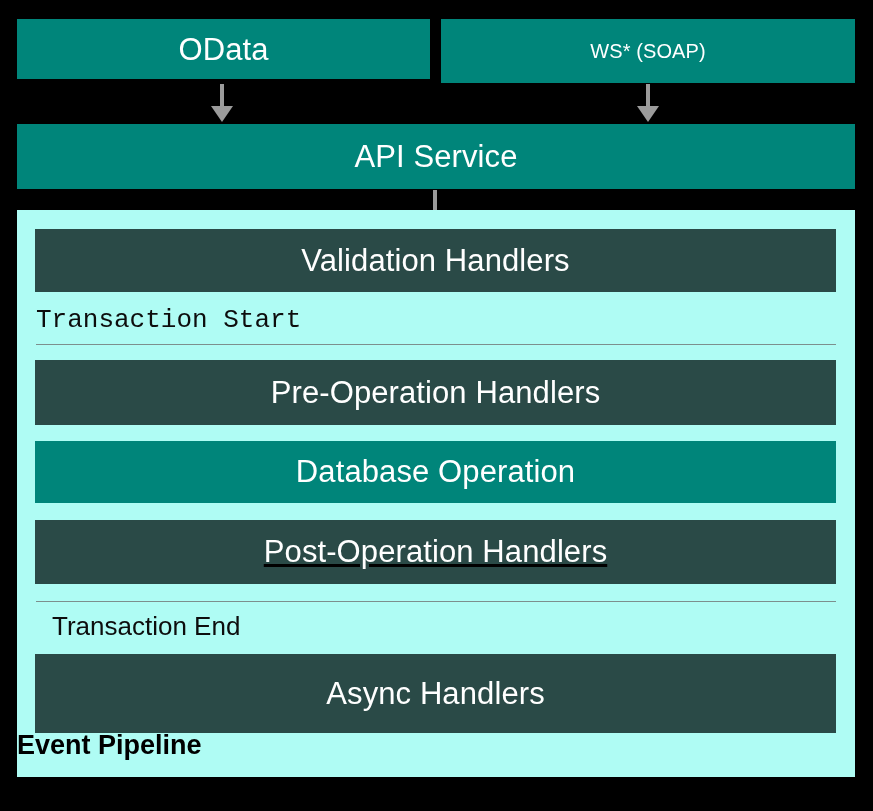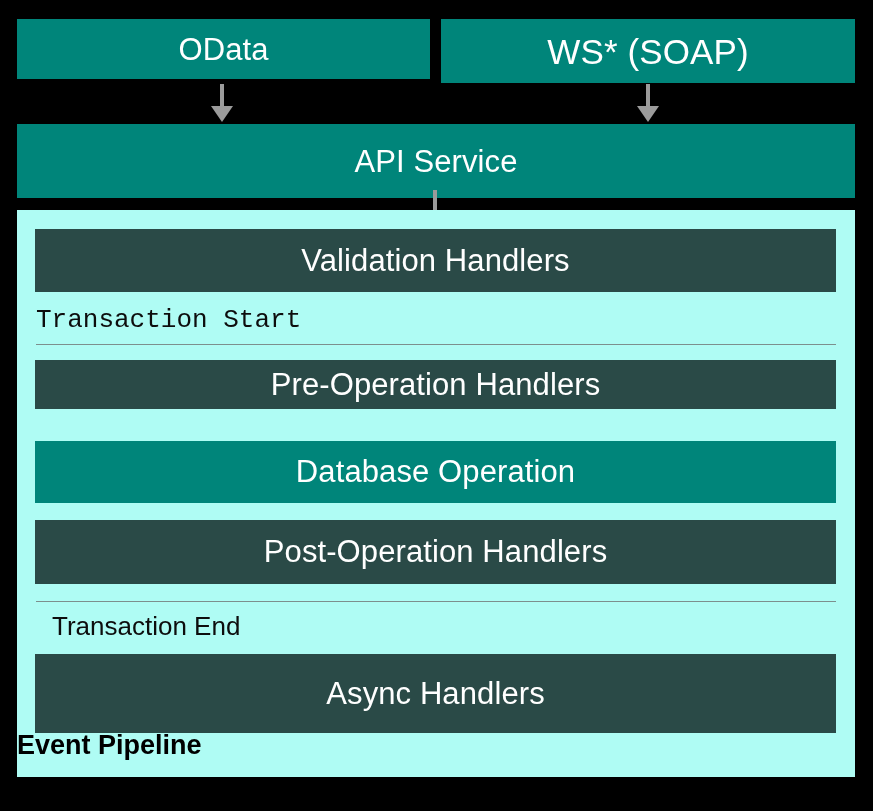--- a/index.html
+++ b/index.html
@@ -43,24 +43,24 @@
 
   
   #box-odata {
     left: 17px;  top: 19px;  width: 413px; height: 60px;
   }
   #box-odata .box-label { font-size: 31px; }
 
   #box-ws {
     left: 441px; top: 19px;  width: 414px; height: 64px;
   }
-  #box-ws .box-label { font-size: 35px; }
+  #box-ws .box-label { font-size: 20px; }
 
   #box-api {
-    left: 17px;  top: 124px; width: 838px; height: 74px;
+    left: 17px;  top: 124px; width: 838px; height: 65px;
   }
   #box-api .box-label { font-size: 31px; }
 
   
   .arrow {
     position: absolute;
   }
   .arrow .shaft {
     position: absolute;
     left: 50%;
@@ -106,23 +106,23 @@
     left: 18px;
     width: 801px;
     display: flex;
     align-items: center;
     justify-content: center;
     box-sizing: border-box;
   }
   .inner-box .box-label { font-size: 31px; }
 
   #box-validation   { top: 19px;  height: 63px; }
-  #box-pre-op       { top: 150px; height: 49px; }
+  #box-pre-op       { top: 150px; height: 65px; }
   #box-db-op        { top: 231px; height: 62px; text-align: right; }
-  #box-post-op      { top: 310px; height: 64px; }
+  #box-post-op      { top: 310px; height: 64px; text-decoration: underline; }
   #box-async        { top: 444px; height: 79px; }
 
   
   .txn-label {
     position: absolute;
     color: #0d0d0d;
     font-size: 26px;
     font-weight: 400;
     white-space: nowrap;
     line-height: 1;

